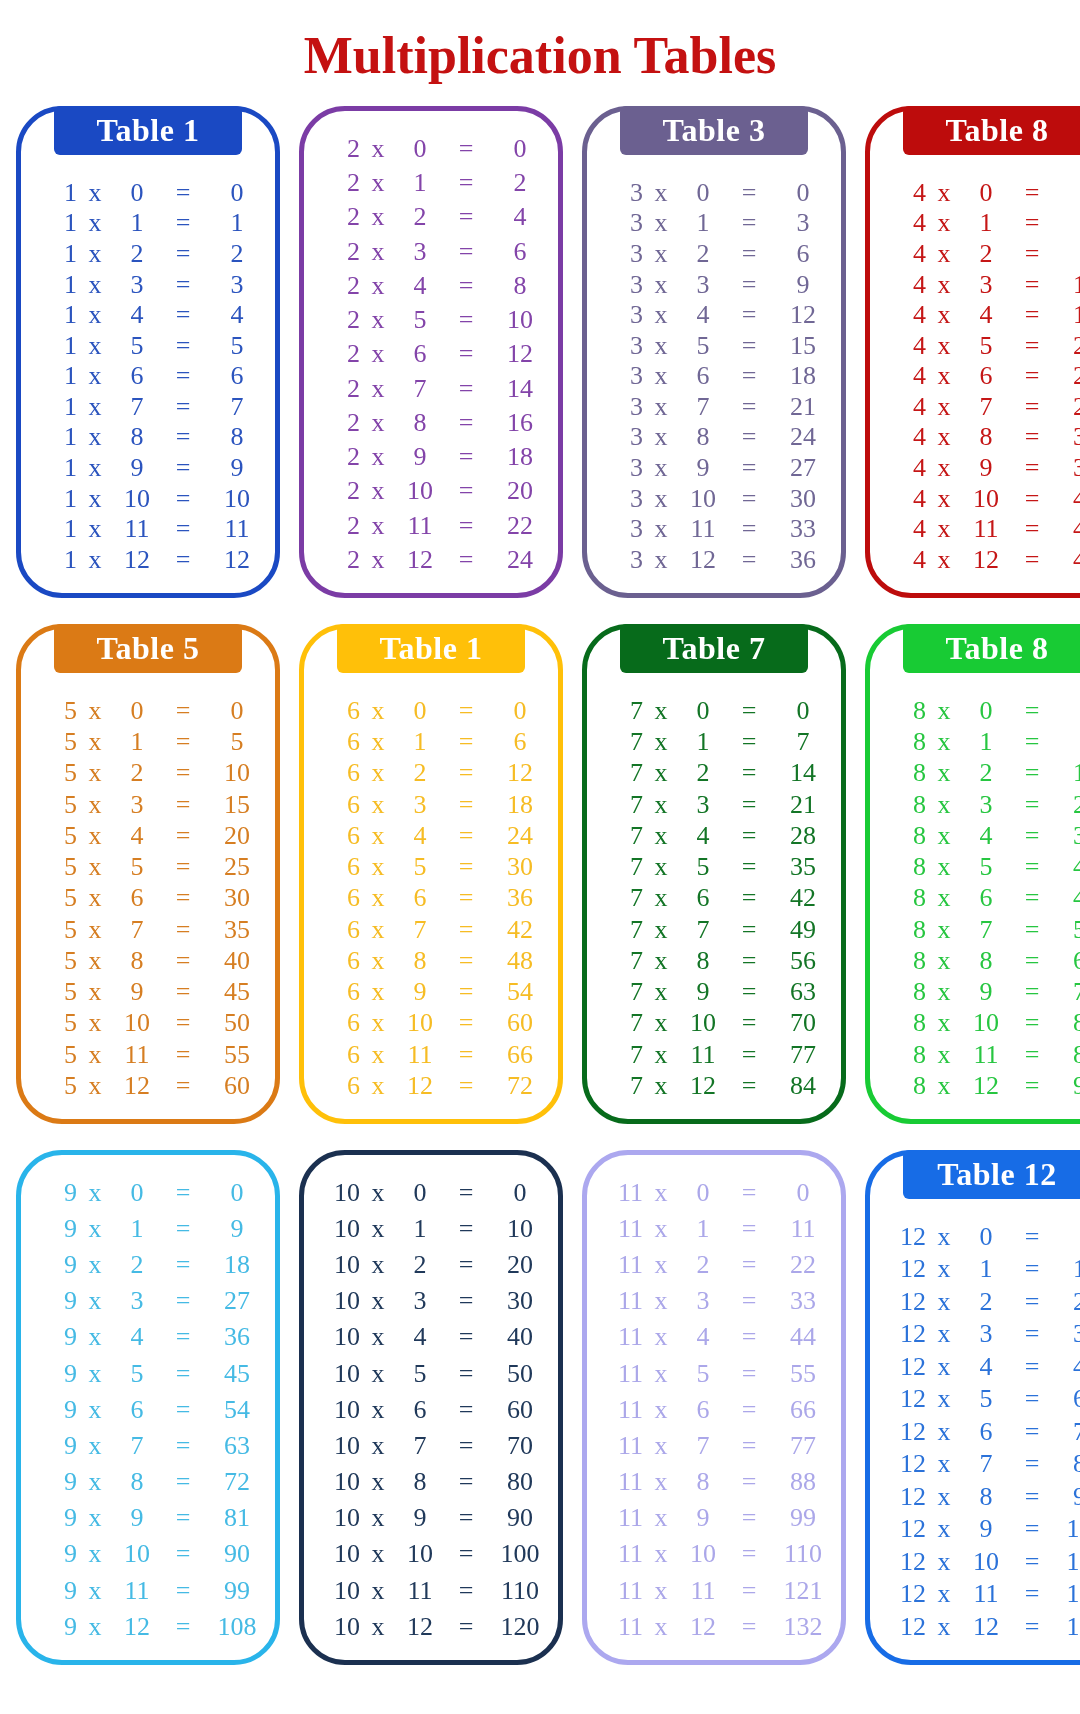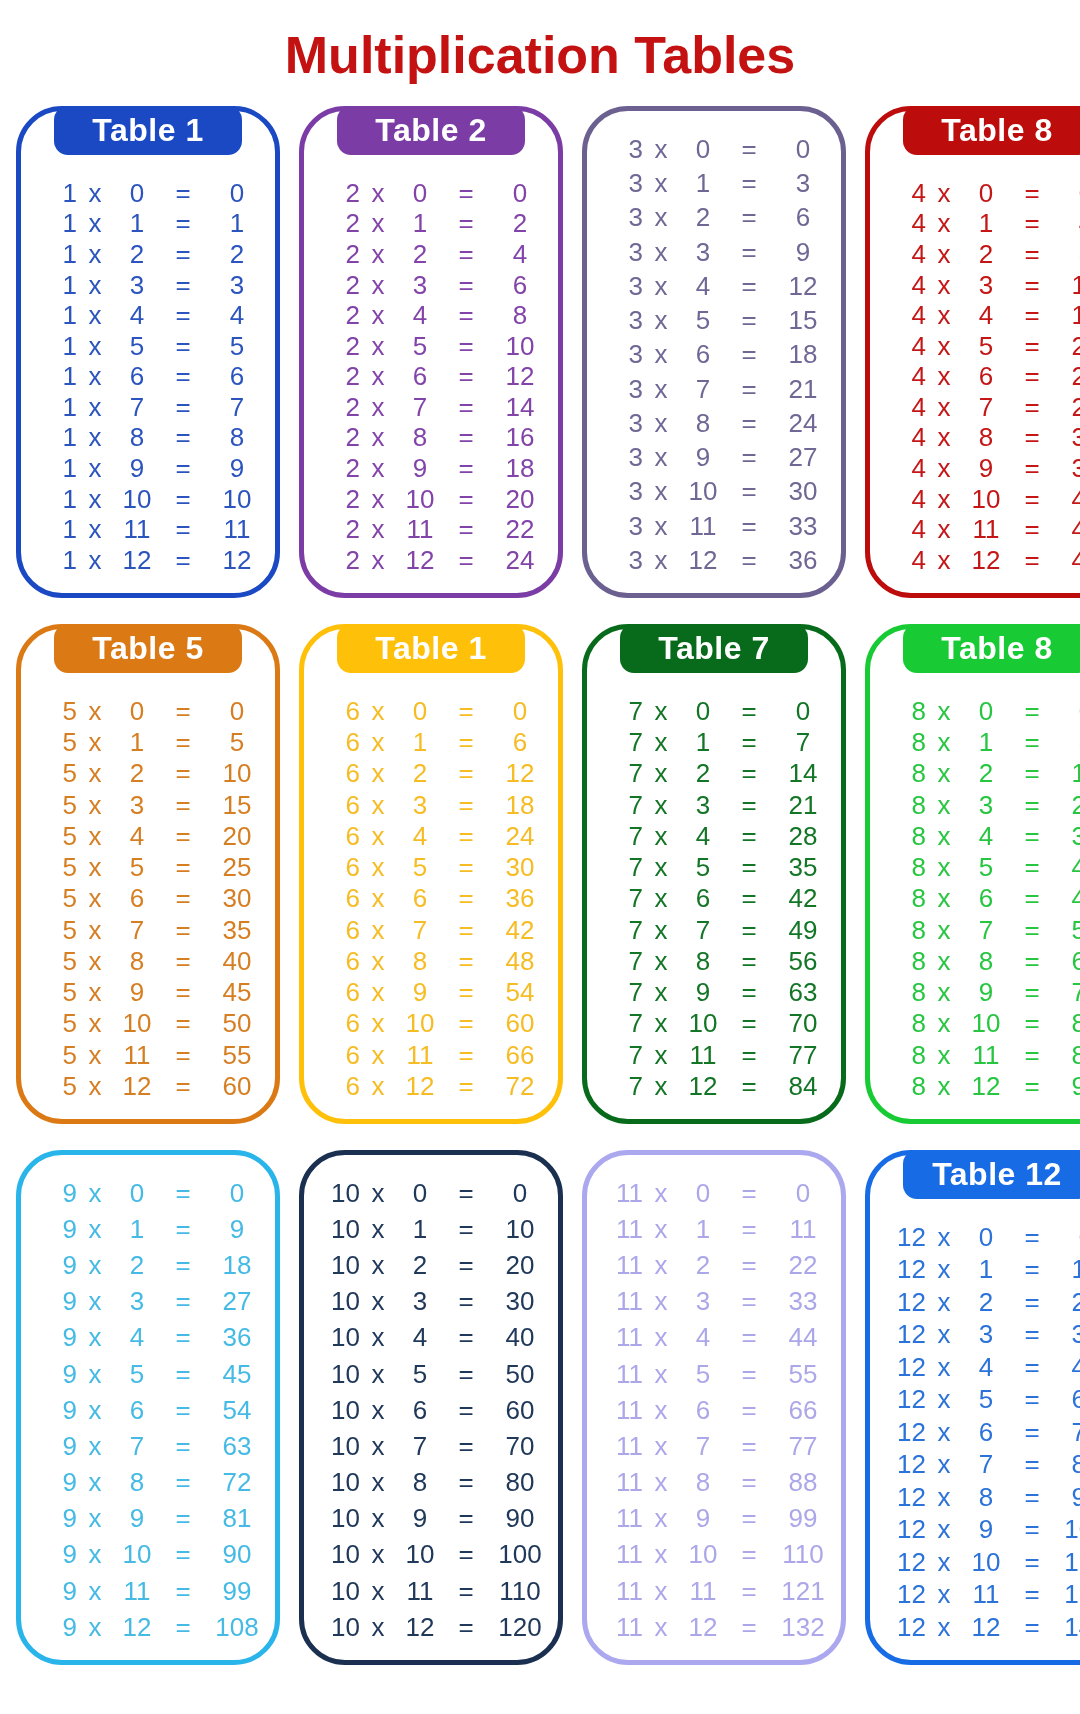--- a/index.html
+++ b/index.html
@@ -7,21 +7,21 @@
     padding: 0;
     background: #ffffff;
   }
   .page {
     width: 1080px;
     height: 1714px;
     box-sizing: border-box;
     position: relative;
     overflow: hidden;
     background: #ffffff;
-    font-family: Liberation Sans, sans-serif;
+    font-family: Liberation Serif, serif;
   }
   .title {
     margin: 0;
     padding-top: 26px;
     text-align: center;
     font-size: 52px;
     font-weight: 700;
     letter-spacing: 0px;
     line-height: 1.15;
   }
@@ -39,21 +39,21 @@
     border-radius: 46px;
     background: #ffffff;
     display: flex;
     flex-direction: column;
   }
   .badge {
     margin: -5px auto 0 auto;
     width: 74%;
     height: 49px;
     background: var(--accent);
-    border-radius: 14px;
+    border-radius: 6px;
     display: flex;
     align-items: center;
     justify-content: center;
     position: relative;
     z-index: 1;
     flex: 0 0 auto;
   }
   .badge-label {
     color: #ffffff;
     font-size: 32px;
@@ -179,23 +179,20 @@
           <div class="row">
     <span class="c1">1</span>
     <span class="op-x">x</span>
     <span class="c2">12</span>
     <span class="op-eq">=</span>
     <span class="c3">12</span>
   </div>
         </div>
   </section>
       <section class="card" style="--accent: #7B3CA5; --text: #8344A9;">
-    <header class="badge">
-      <span class="badge-label">Table 2</span>
-    </header>
     <div class="body">
           <div class="row">
     <span class="c1">2</span>
     <span class="op-x">x</span>
     <span class="c2">0</span>
     <span class="op-eq">=</span>
     <span class="c3">0</span>
   </div>
           <div class="row">
     <span class="c1">2</span>
@@ -277,20 +274,23 @@
           <div class="row">
     <span class="c1">2</span>
     <span class="op-x">x</span>
     <span class="c2">12</span>
     <span class="op-eq">=</span>
     <span class="c3">24</span>
   </div>
         </div>
   </section>
       <section class="card" style="--accent: #6B6090; --text: #706795;">
+    <header class="badge">
+      <span class="badge-label">Table 3</span>
+    </header>
     <div class="body">
           <div class="row">
     <span class="c1">3</span>
     <span class="op-x">x</span>
     <span class="c2">0</span>
     <span class="op-eq">=</span>
     <span class="c3">0</span>
   </div>
           <div class="row">
     <span class="c1">3</span>

